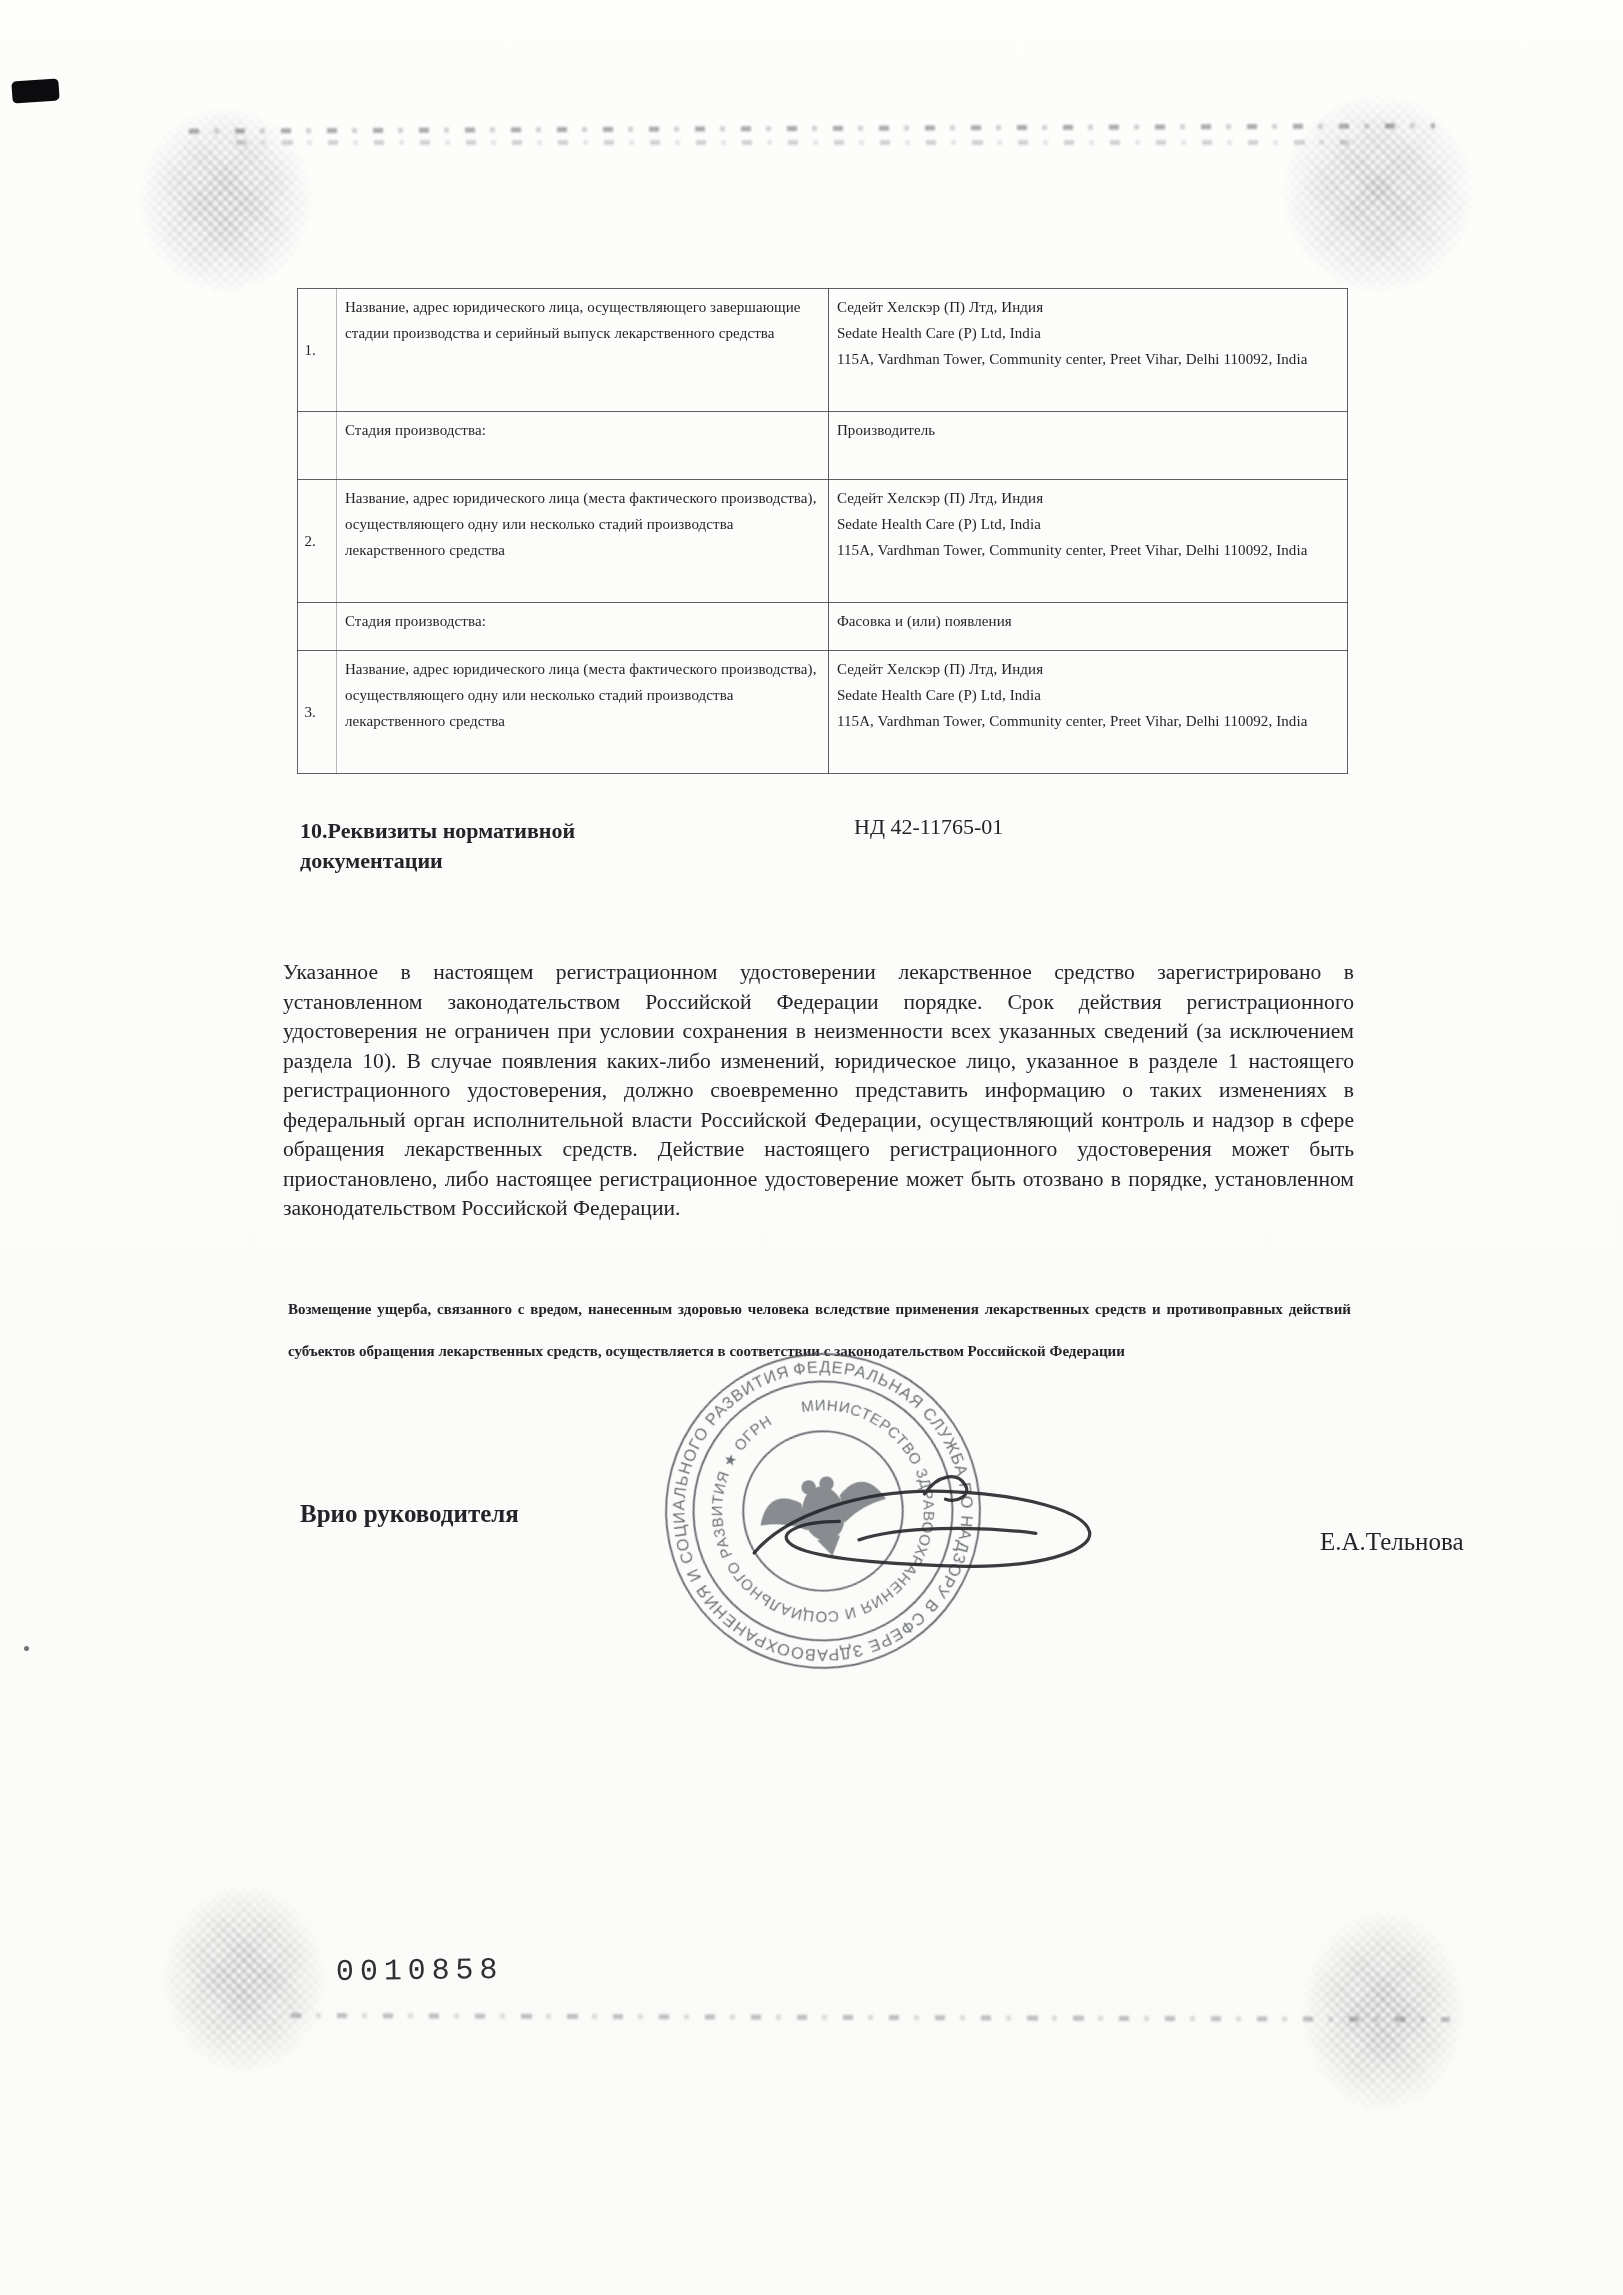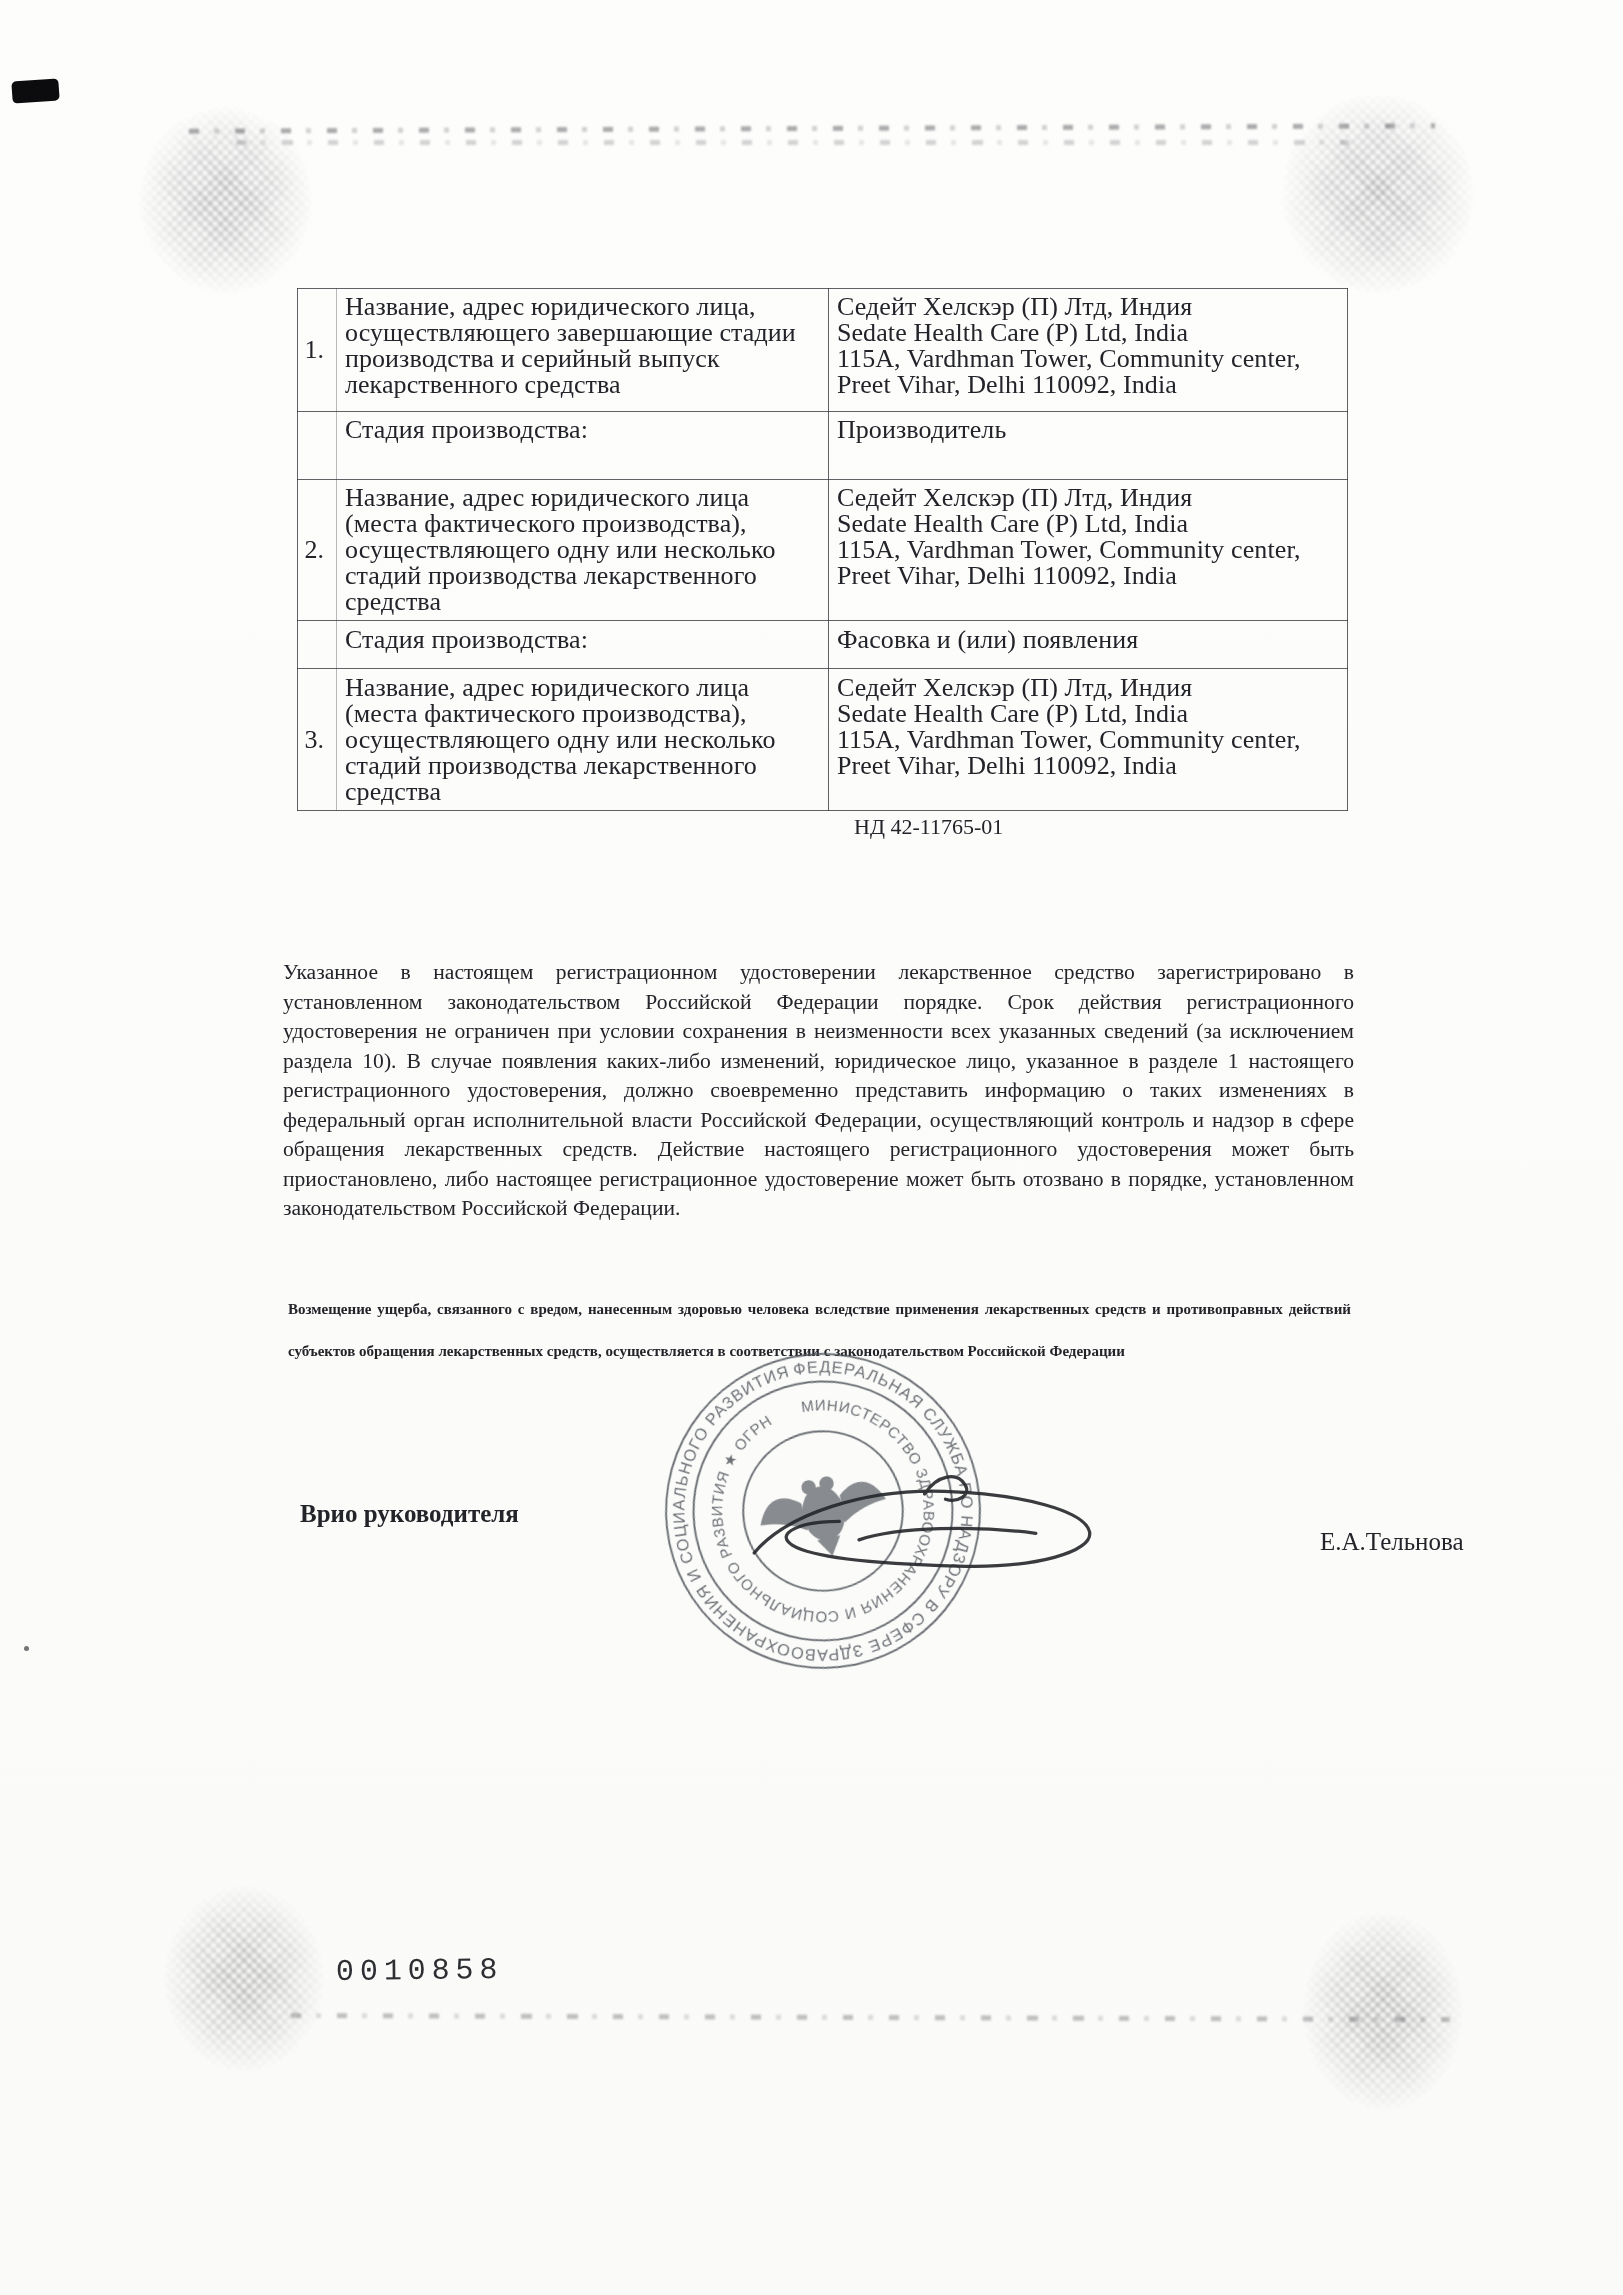--- a/index.html
+++ b/index.html
@@ -31,21 +31,21 @@
     opacity:.8; }
   .smudge.tl { left:137px; top:105px; width:177px; height:190px; }
   .smudge.tr { left:1280px; top:92px; width:196px; height:203px; }
   .smudge.bl { left:162px; top:1884px; width:164px; height:190px; }
   .smudge.br { left:1301px; top:1910px; width:164px; height:203px; }
 
   
   .reg-table { position:absolute; left:297px; top:288px; width:1051px;
     border-collapse:collapse; table-layout:fixed; }
   .reg-table td { border:1.3px solid rgba(55,57,63,.8); vertical-align:top;
-    padding:5.2px 7.9px; font-size:26px; line-height:26px; letter-spacing:0.1px; }
+    padding:5.2px 7.9px; font-size:15px; line-height:26px; letter-spacing:0.1px; }
   .reg-table col.c-num { width:39px; }
   .reg-table col.c-label { width:492px; }
   .reg-table td.num { vertical-align:middle; padding-left:6.5px;
     border-right:1.3px solid rgba(55,57,63,.35); }
   .r-block  { height:123px; }
   .r-stage1 { height:68px; }
   .r-stage2 { height:48px; }
 
   
   .sec10-heading { position:absolute; left:300px; top:816px; width:393px;
@@ -127,20 +127,21 @@
         <td class="label">Название, адрес юридического лица (места фактического производства), осуществляющего одну или несколько стадий производства лекарственного средства</td>
         <td class="value">
           <div>Седейт Хелскэр (П) Лтд, Индия</div>
           <div>Sedate Health Care (P) Ltd, India</div>
           <div>115A, Vardhman Tower, Community center, Preet Vihar, Delhi 110092, India</div>
         </td>
       </tr>
     </tbody>
   </table>
 
+  <div class="sec10-heading">10.Реквизиты нормативной документации</div>
   <div class="sec10-value">НД 42-11765-01</div>
 
   <div class="para-main">Указанное в настоящем регистрационном удостоверении лекарственное средство зарегистрировано в установленном законодательством Российской Федерации порядке. Срок действия регистрационного удостоверения не ограничен при условии сохранения в неизменности всех указанных сведений (за исключением раздела 10). В случае появления каких-либо изменений, юридическое лицо, указанное в разделе 1 настоящего регистрационного удостоверения, должно своевременно представить информацию о таких изменениях в федеральный орган исполнительной власти Российской Федерации, осуществляющий контроль и надзор в сфере обращения лекарственных средств. Действие настоящего регистрационного удостоверения может быть приостановлено, либо настоящее регистрационное удостоверение может быть отозвано в порядке, установленном законодательством Российской Федерации.</div>
   <div class="para-liability">Возмещение ущерба, связанного с вредом, нанесенным здоровью человека вследствие применения лекарственных средств и противоправных действий субъектов обращения лекарственных средств, осуществляется в соответствии с законодательством Российской Федерации</div>
 
   <div class="sign-title">Врио руководителя</div>
   <div class="sign-name">Е.А.Тельнова</div>
 
   <svg class="stamp" viewBox="0 0 520 520" aria-hidden="true">
     <defs>

